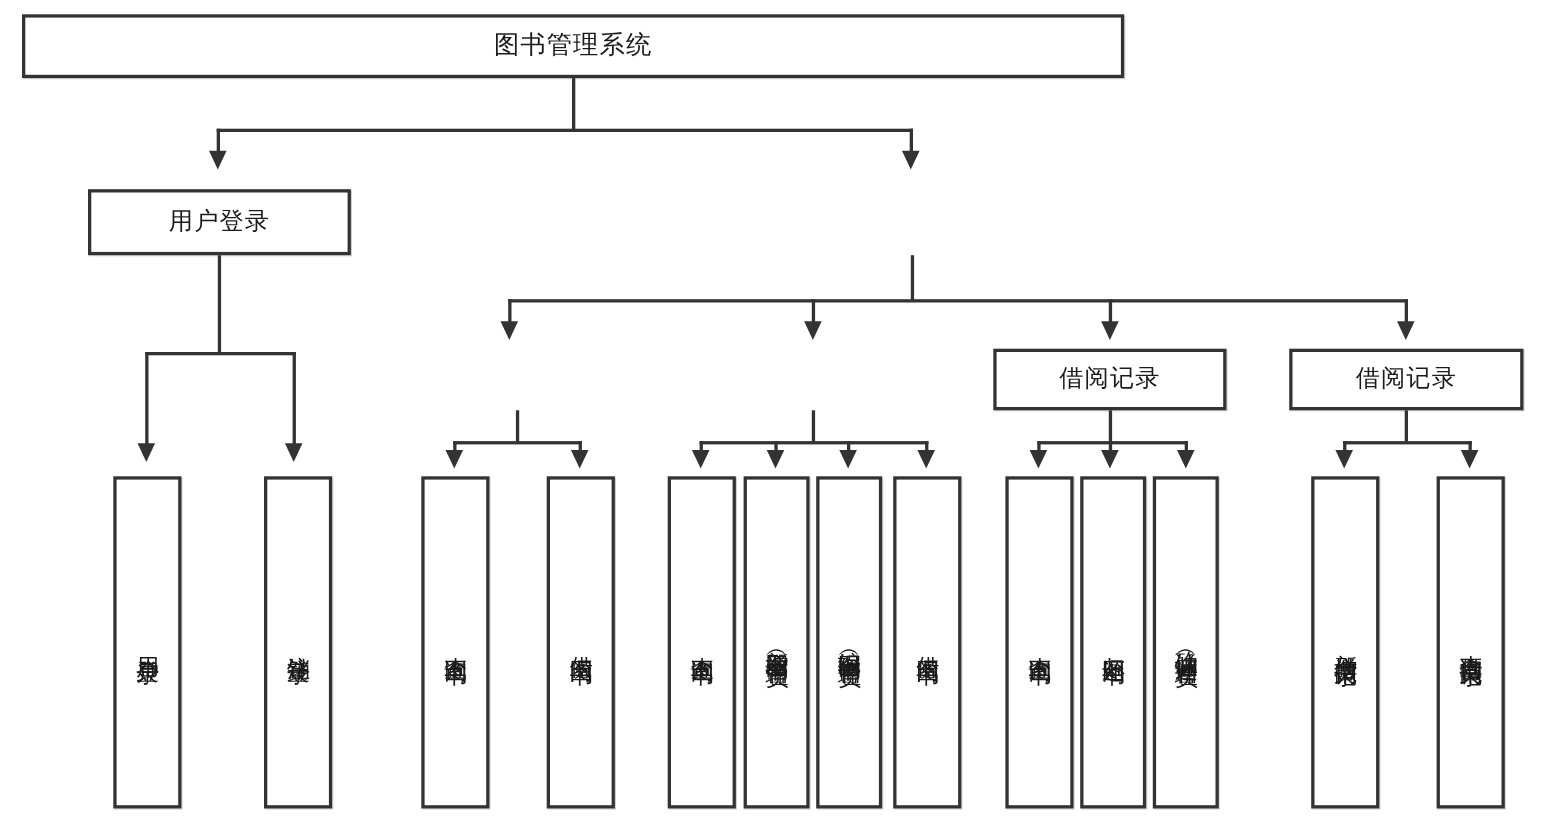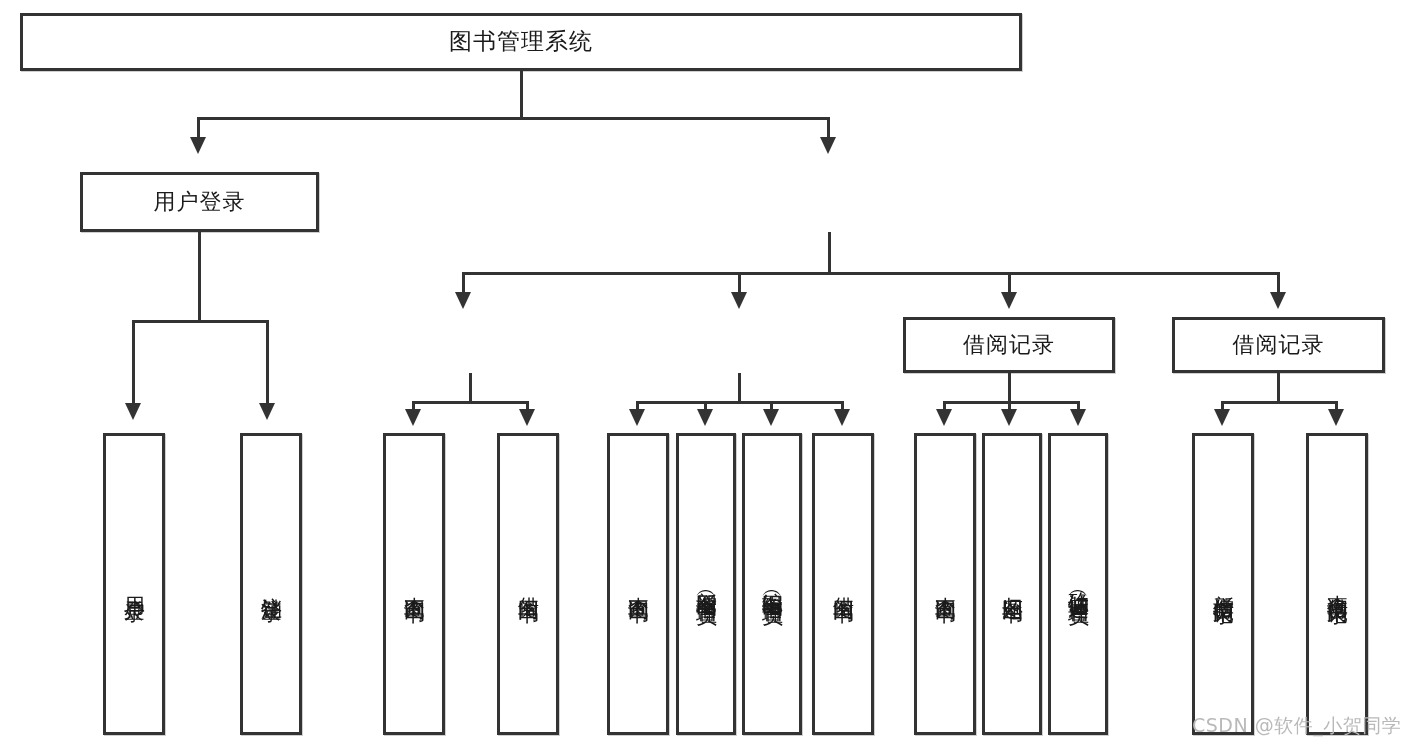--- a/index.html
+++ b/index.html
@@ -199,15 +199,14 @@
     <span class="vtext">确认归还（管理员）</span>
   </div>
 
   <div class="node v" style="left:1192px; top:433px; width:62px; height:302px;">
     <span class="vtext">新增借阅记录</span>
   </div>
   <div class="node v" style="left:1306px; top:433px; width:62px; height:302px;">
     <span class="vtext">查询借阅记录</span>
   </div>
 
-  <div id="watermark" style="left:1192px; top:713px;">CSDN @软件_小贺同学</div>
 
 </div>
 
 </body></html>

